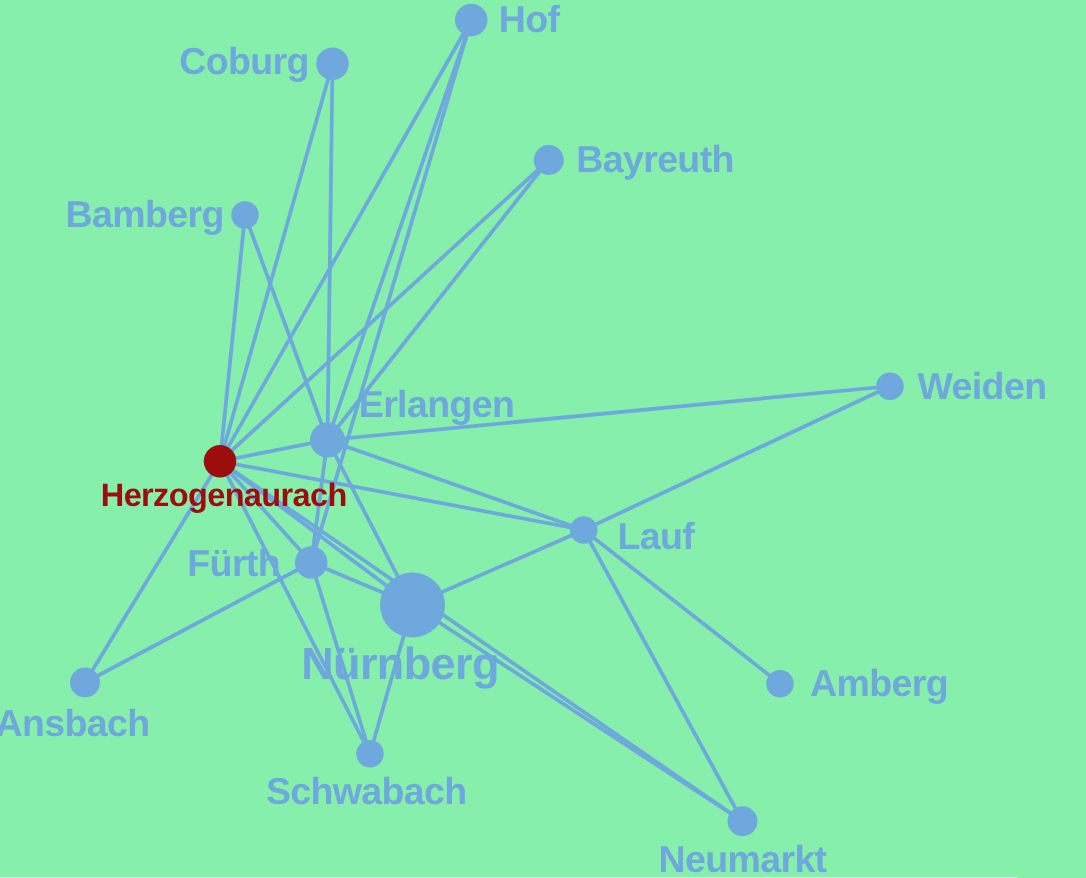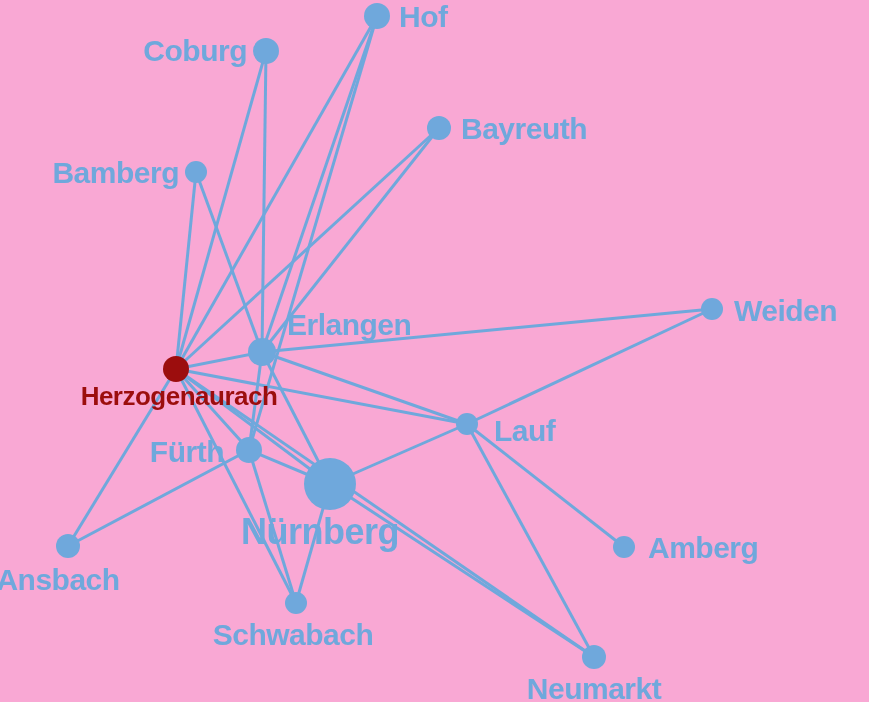--- a/index.html
+++ b/index.html
@@ -5,21 +5,21 @@
   html, body {
     margin: 0;
     padding: 0;
     background: #ffffff;
     font-family: "Liberation Sans", sans-serif;
   }
   .canvas-wrap {
     position: relative;
     width: 869px;
     height: 702px;
-    background: #f9a8d4;
+    background: #86efac;
     overflow: hidden;
   }
   svg text {
     font-family: "Liberation Sans", sans-serif;
     font-weight: bold;
     letter-spacing: -0.5px;
   }
 </style>
 </head>
 <body>

